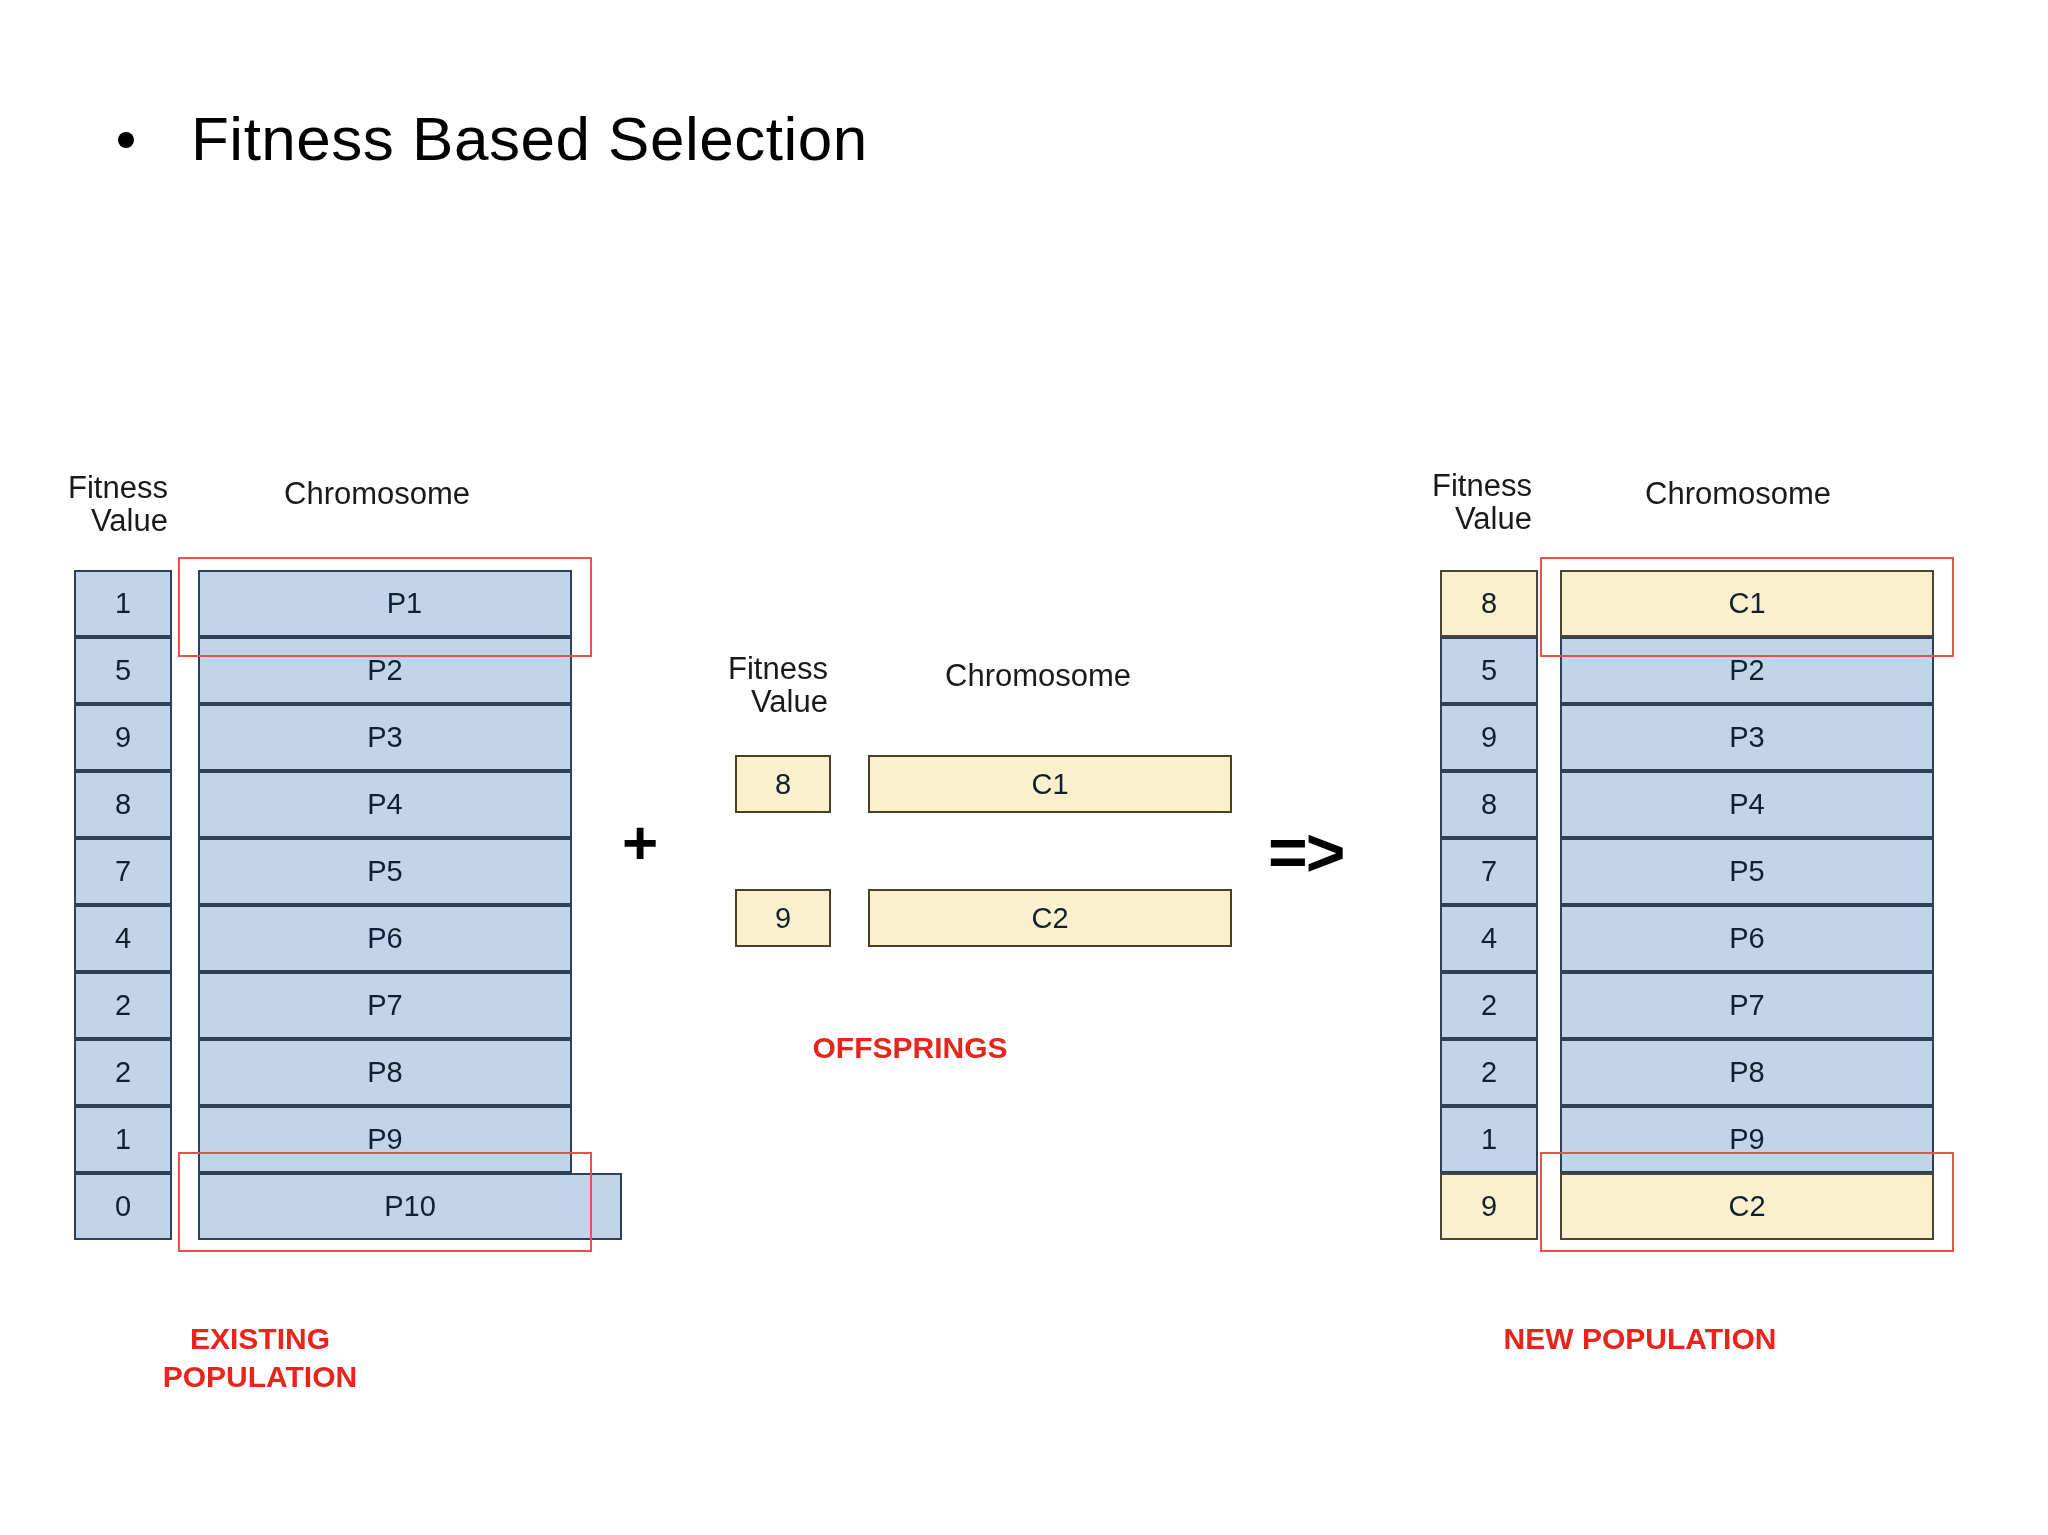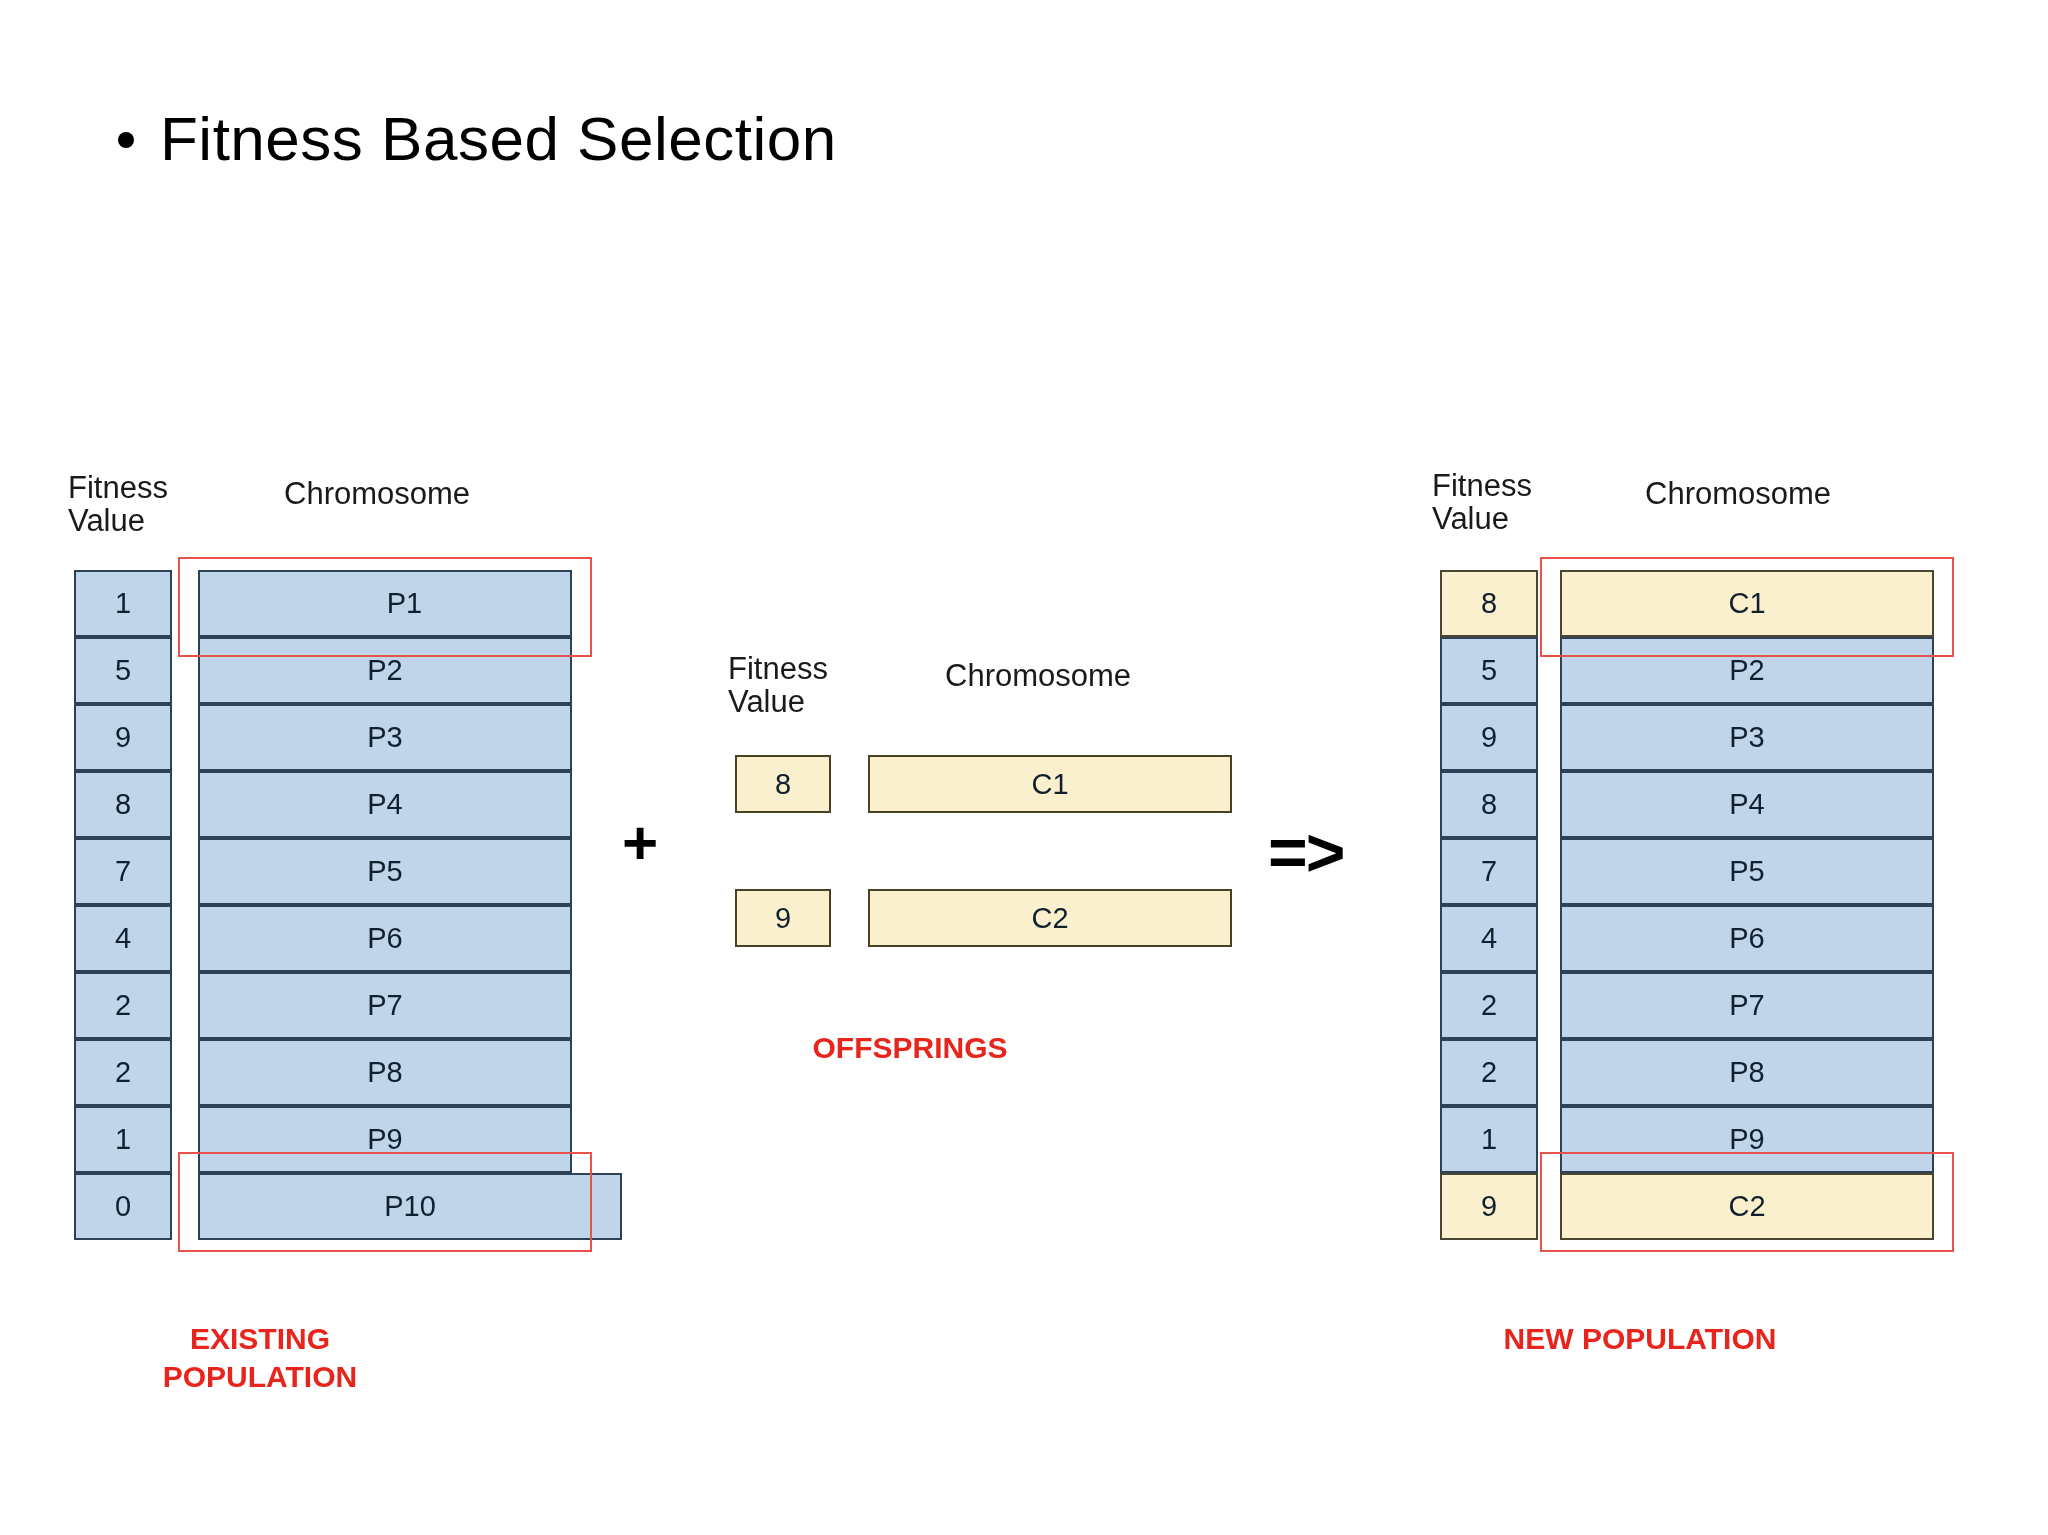--- a/index.html
+++ b/index.html
@@ -32,30 +32,32 @@
     position: relative;
     top: -12px;
   }
   #slide-title .title-text {
     font-size: 62px;
     line-height: 1;
     color: #000;
     font-family: "Liberation Sans", sans-serif;
     letter-spacing: 0.5px;
     white-space: nowrap;
+    margin-left: 31px;
   }
 
   
   .col-head {
     position: absolute;
     font-size: 31px;
     color: #1a1a1a;
     line-height: 1.05;
     white-space: pre-line;
     font-family: "Liberation Sans", sans-serif;
+    text-align: right;
   }
 
   
   .cell {
     position: absolute;
     box-sizing: border-box;
     border: 2px solid #2e4256;
     display: flex;
     align-items: center;
     justify-content: center;

